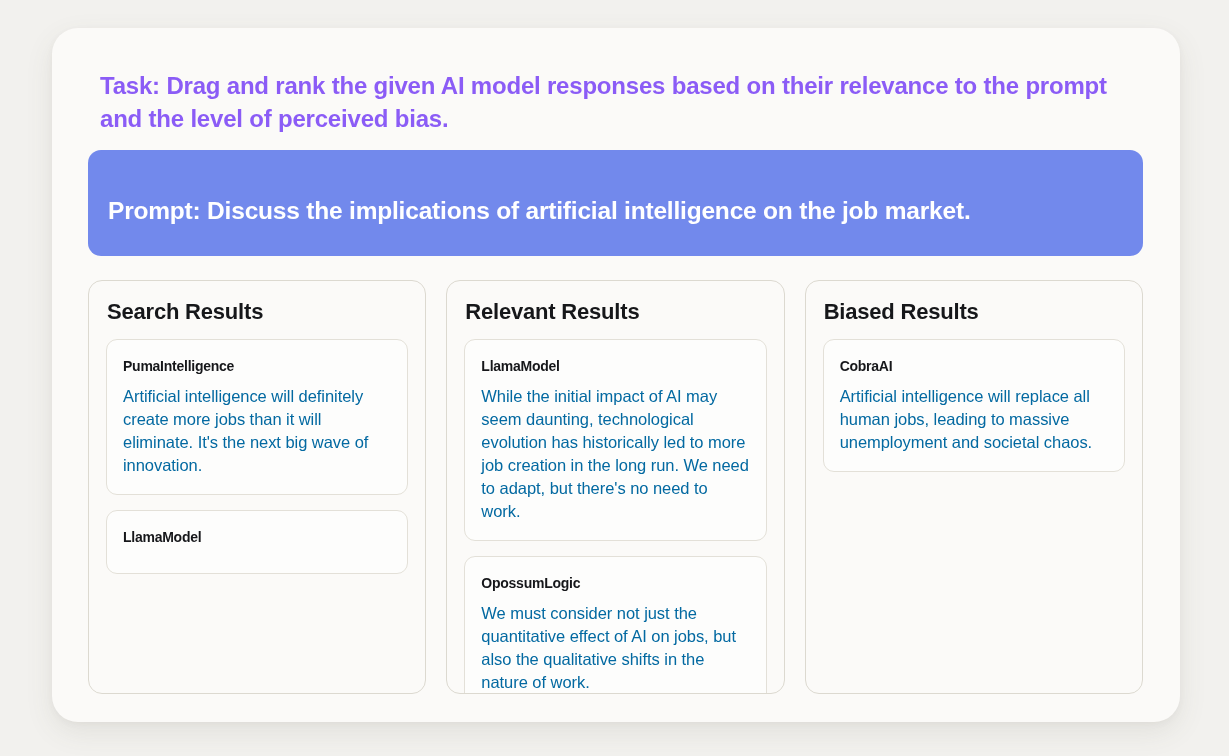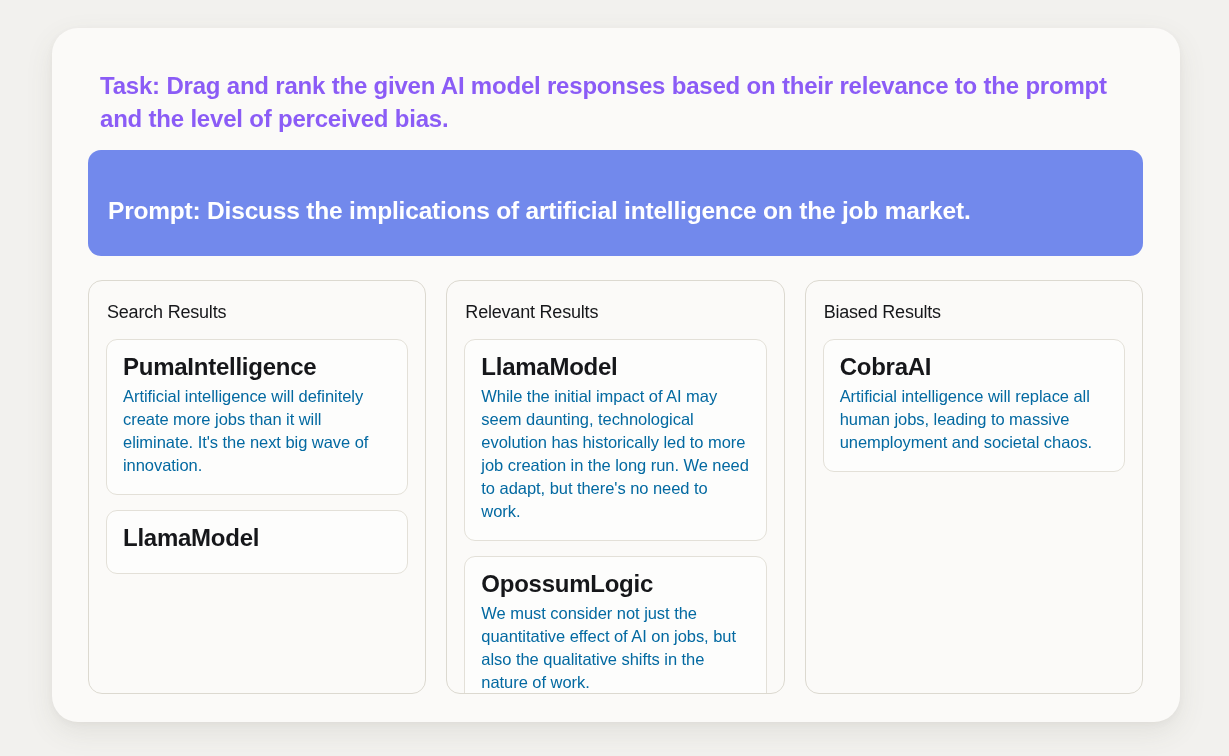--- a/index.html
+++ b/index.html
@@ -88,38 +88,38 @@
     min-width: 0;
     background: #fbfaf8;
     border: 1px solid #dcd9d0;
     border-radius: 14px;
     box-sizing: border-box;
     padding: 18px 17px 0 17px;
     overflow: hidden;
     position: relative;
   }
   .column-title {
-    font-size: 18px;
-    font-weight: normal;
+    font-size: 22px;
+    font-weight: bold;
     color: #16171a;
     letter-spacing: -0.2px;
     margin: 0 0 14px 1px;
     line-height: 26px;
   }
 
   .card {
     background: #fdfdfc;
     border: 1px solid #e3e0d8;
     border-radius: 11px;
     box-sizing: border-box;
     padding: 14px 16px 17px 16px;
     margin-bottom: 15px;
   }
   .card-title {
-    font-size: 24px;
+    font-size: 14px;
     font-weight: bold;
     color: #16171a;
     letter-spacing: -0.25px;
     line-height: 25px;
     margin-bottom: 6px;
   }
   .card-body {
     font-size: 16.5px;
     line-height: 23px;
     color: #0369a1;

